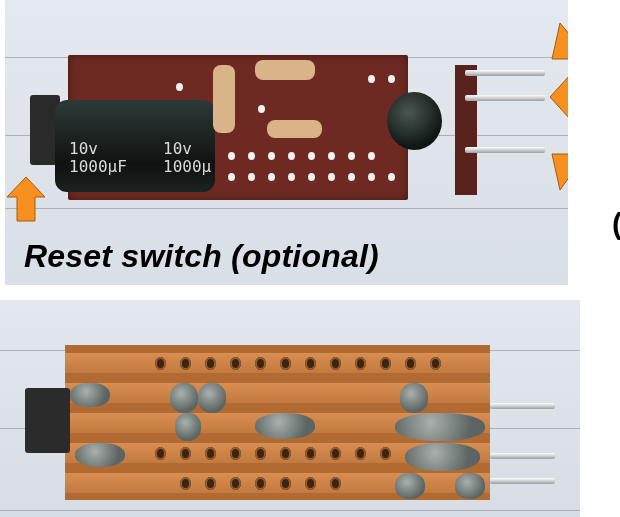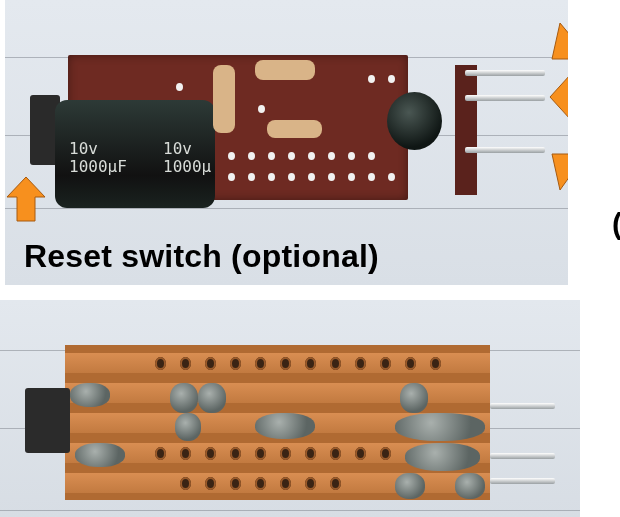--- a/index.html
+++ b/index.html
@@ -4,28 +4,28 @@
 <style>
   html, body { margin:0; padding:0; background:#ffffff; }
   body { width:620px; height:517px; position:relative; overflow:hidden; font-family:"Liberation Sans", sans-serif; }
   .photo { position:absolute; background:#dde3ea; overflow:hidden; }
   .ruled { position:absolute; left:0; right:0; height:1px; background:#8a9098; opacity:.6; }
   
   #photo-top { left:5px; top:0; width:563px; height:285px; background:linear-gradient(180deg,#e4e9ef,#d9dfe6); }
   .board-top { position:absolute; left:63px; top:55px; width:340px; height:145px; background:#6e2a22; border-radius:2px; box-shadow: inset 0 0 10px rgba(0,0,0,.4); }
   .board-top .hole { position:absolute; width:7px; height:8px; border-radius:50%; background:#f1f1f1; }
   .switch { position:absolute; left:25px; top:95px; width:30px; height:70px; background:#2a2a2a; border-radius:3px; }
-  .cap { position:absolute; left:50px; top:100px; width:160px; height:108px; background:linear-gradient(180deg,#2d3a37,#111 70%,#1a2320); border-radius:12px; }
+  .cap { position:absolute; left:50px; top:100px; width:160px; height:92px; background:linear-gradient(180deg,#2d3a37,#111 70%,#1a2320); border-radius:12px; }
   .cap-label { position:absolute; color:#d8dcd8; font-family:"DejaVu Sans Mono", monospace; font-size:16px; line-height:18px; white-space:pre; }
   .res { position:absolute; background:#d9b488; border-radius:8px; }
   .trans { position:absolute; left:382px; top:92px; width:55px; height:58px; border-radius:50%; background:radial-gradient(circle at 40% 35%,#4a5753,#0f1614 70%); }
   .pin { position:absolute; height:6px; background:linear-gradient(180deg,#fff,#9aa0a3); border-radius:2px; }
   .header-block { position:absolute; left:450px; top:65px; width:22px; height:130px; background:#5a221c; }
   .arrow { position:absolute; width:54px; height:48px; }
-  .caption { position:absolute; left:24px; top:238px; font-size:32px; font-weight:bold; color:#000; letter-spacing:0.2px; }
+  .caption { position:absolute; left:24px; top:238px; font-size:32px; font-weight:bold; color:#000; letter-spacing:0.2px;font-style:italic; }
   .partial-char { position:absolute; left:612px; top:207px; font-size:30px; font-weight:bold; color:#000; }
   
   #photo-bottom { left:0; top:300px; width:580px; height:217px; background:linear-gradient(180deg,#e3e8ee,#d7dde4); }
   .board-bottom { position:absolute; left:65px; top:45px; width:425px; height:155px; background:#b06a32; }
   .strip { position:absolute; left:0; right:0; height:20px; background:linear-gradient(180deg,#d98e52,#c27a40); }
   .b-hole { position:absolute; width:11px; height:13px; border-radius:50%; background:#3a2414; box-shadow: inset 0 0 0 2px #9a5a2a; }
   .solder { position:absolute; background:radial-gradient(circle at 40% 35%,#a9b0ad,#5c6563 70%); border-radius:45%; }
   .b-switch { position:absolute; left:25px; top:88px; width:45px; height:65px; background:#2b2b2b; border-radius:3px; }
 </style>
 </head>

